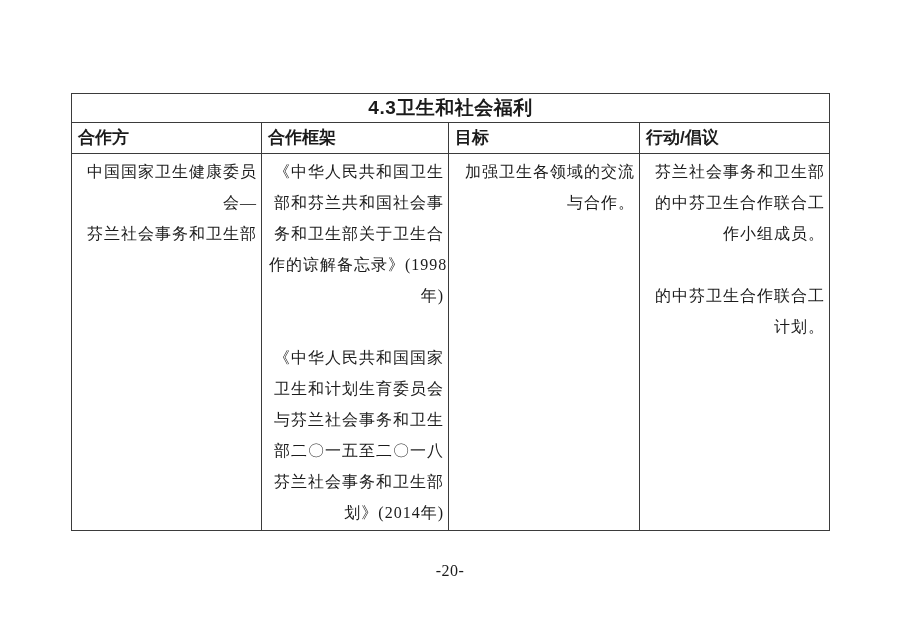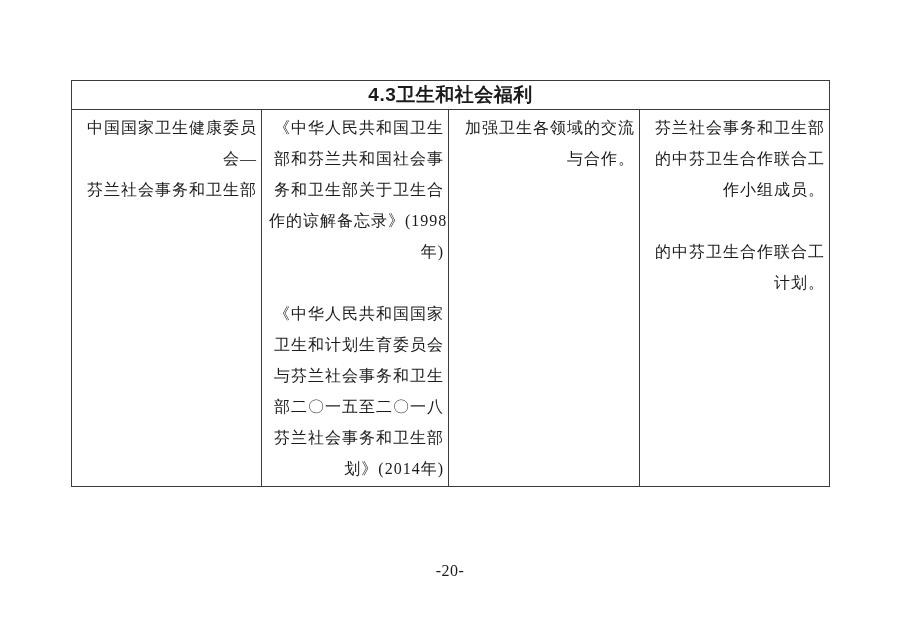--- a/index.html
+++ b/index.html
@@ -11,21 +11,21 @@
     height: 636px;
     background: #ffffff;
     position: relative;
     font-family: "Liberation Serif", "DejaVu Serif", serif;
     color: #1b1b1b;
     overflow: hidden;
   }
   .doc-table {
     position: absolute;
     left: 71px;
-    top: 80px;
+    top: 93px;
     width: 758px;
     border-collapse: collapse;
     table-layout: fixed;
     border-radius: 14px;
   }
   .doc-table td {
     border: 1px solid #3b3b3b;
     padding: 0;
     background: #ffffff;
   }
@@ -85,20 +85,26 @@
   <colgroup>
     <col style="width:190px">
     <col style="width:187px">
     <col style="width:191px">
     <col style="width:190px">
   </colgroup>
   <tbody>
     <tr class="title-row">
       <td colspan="4" class="title-cell">4.3卫生和社会福利</td>
     </tr>
+    <tr class="header-row">
+      <td>合作方</td>
+      <td>合作框架</td>
+      <td>目标</td>
+      <td>行动/倡议</td>
+    </tr>
     <tr class="body-row">
       <td>
           <div class="para">
             <div class="line">中国国家卫生健康委员</div>
             <div class="line">会—</div>
             <div class="line">芬兰社会事务和卫生部</div>
           </div>
         </td>
       <td>
           <div class="para">

